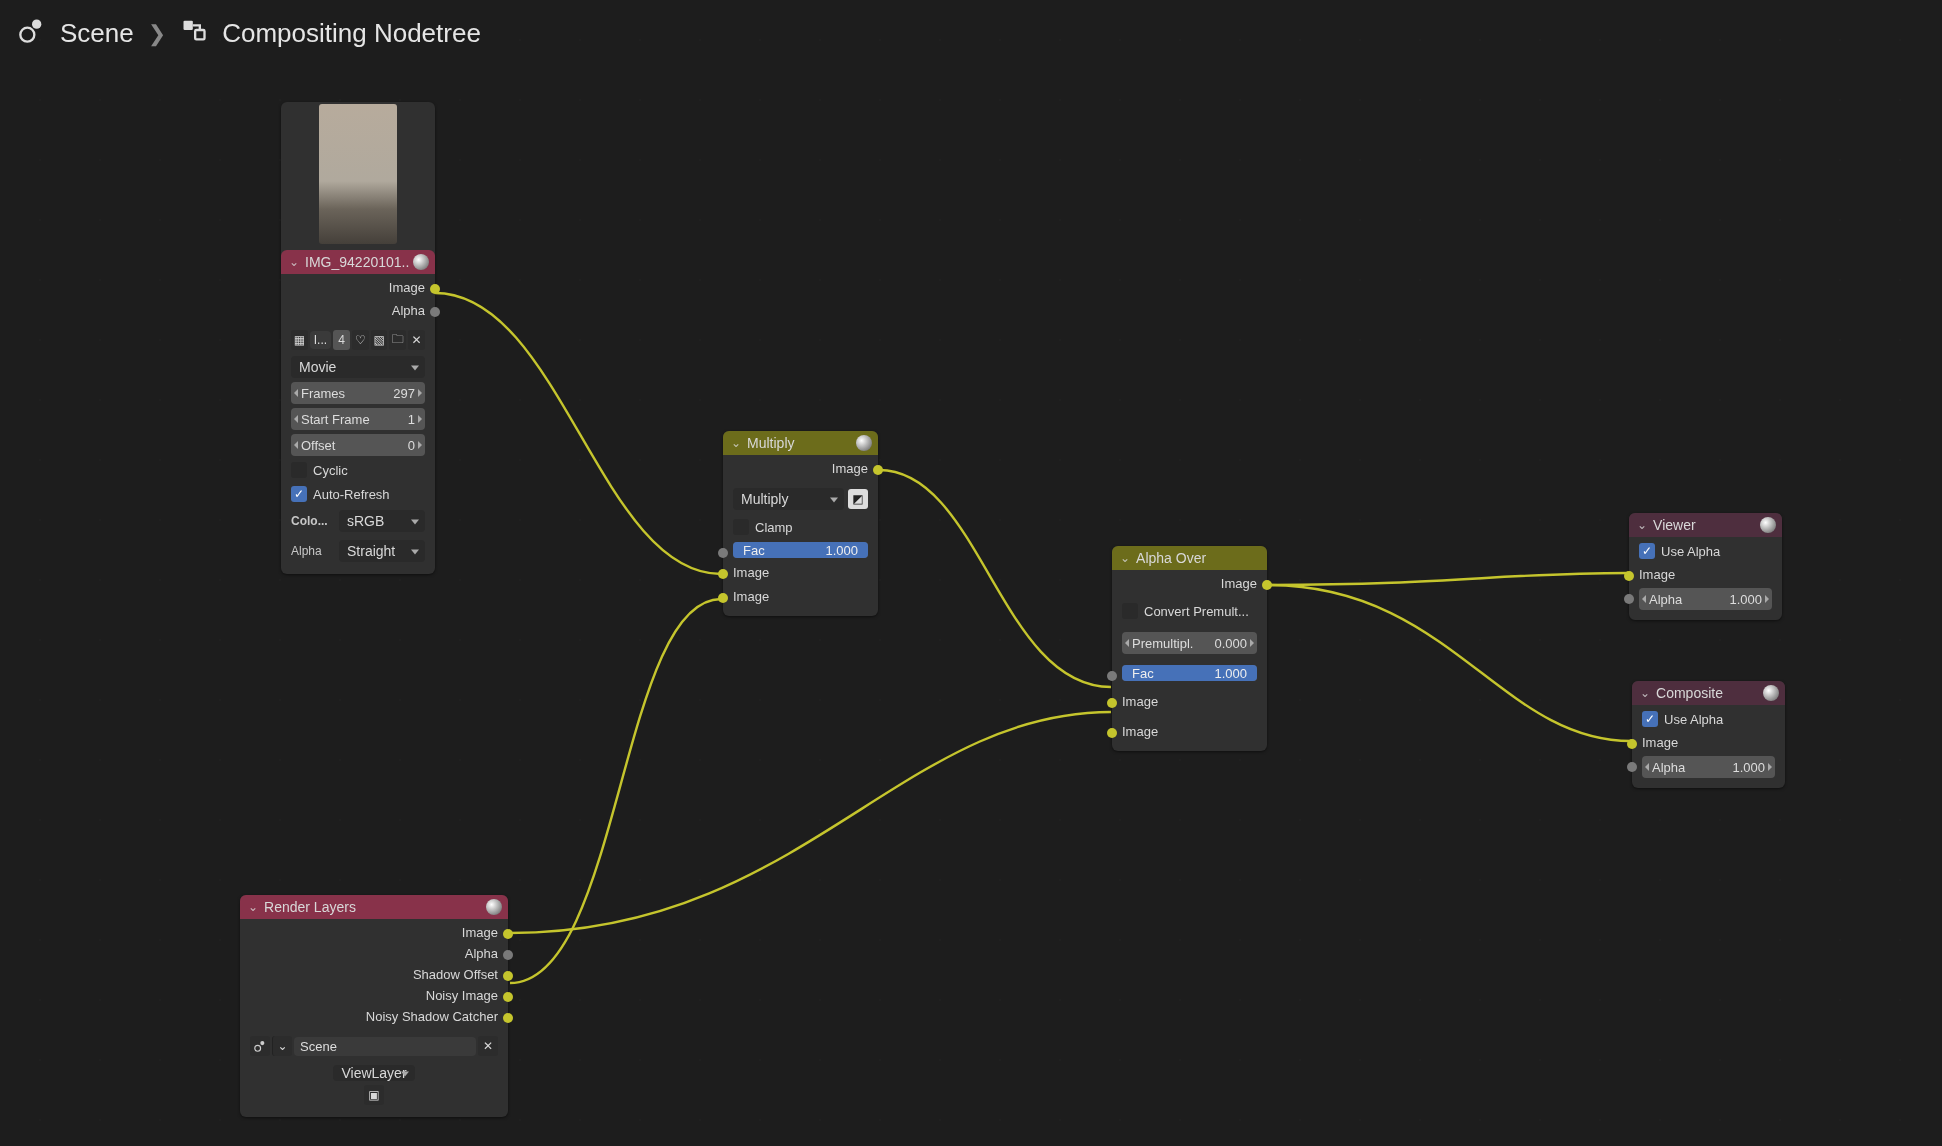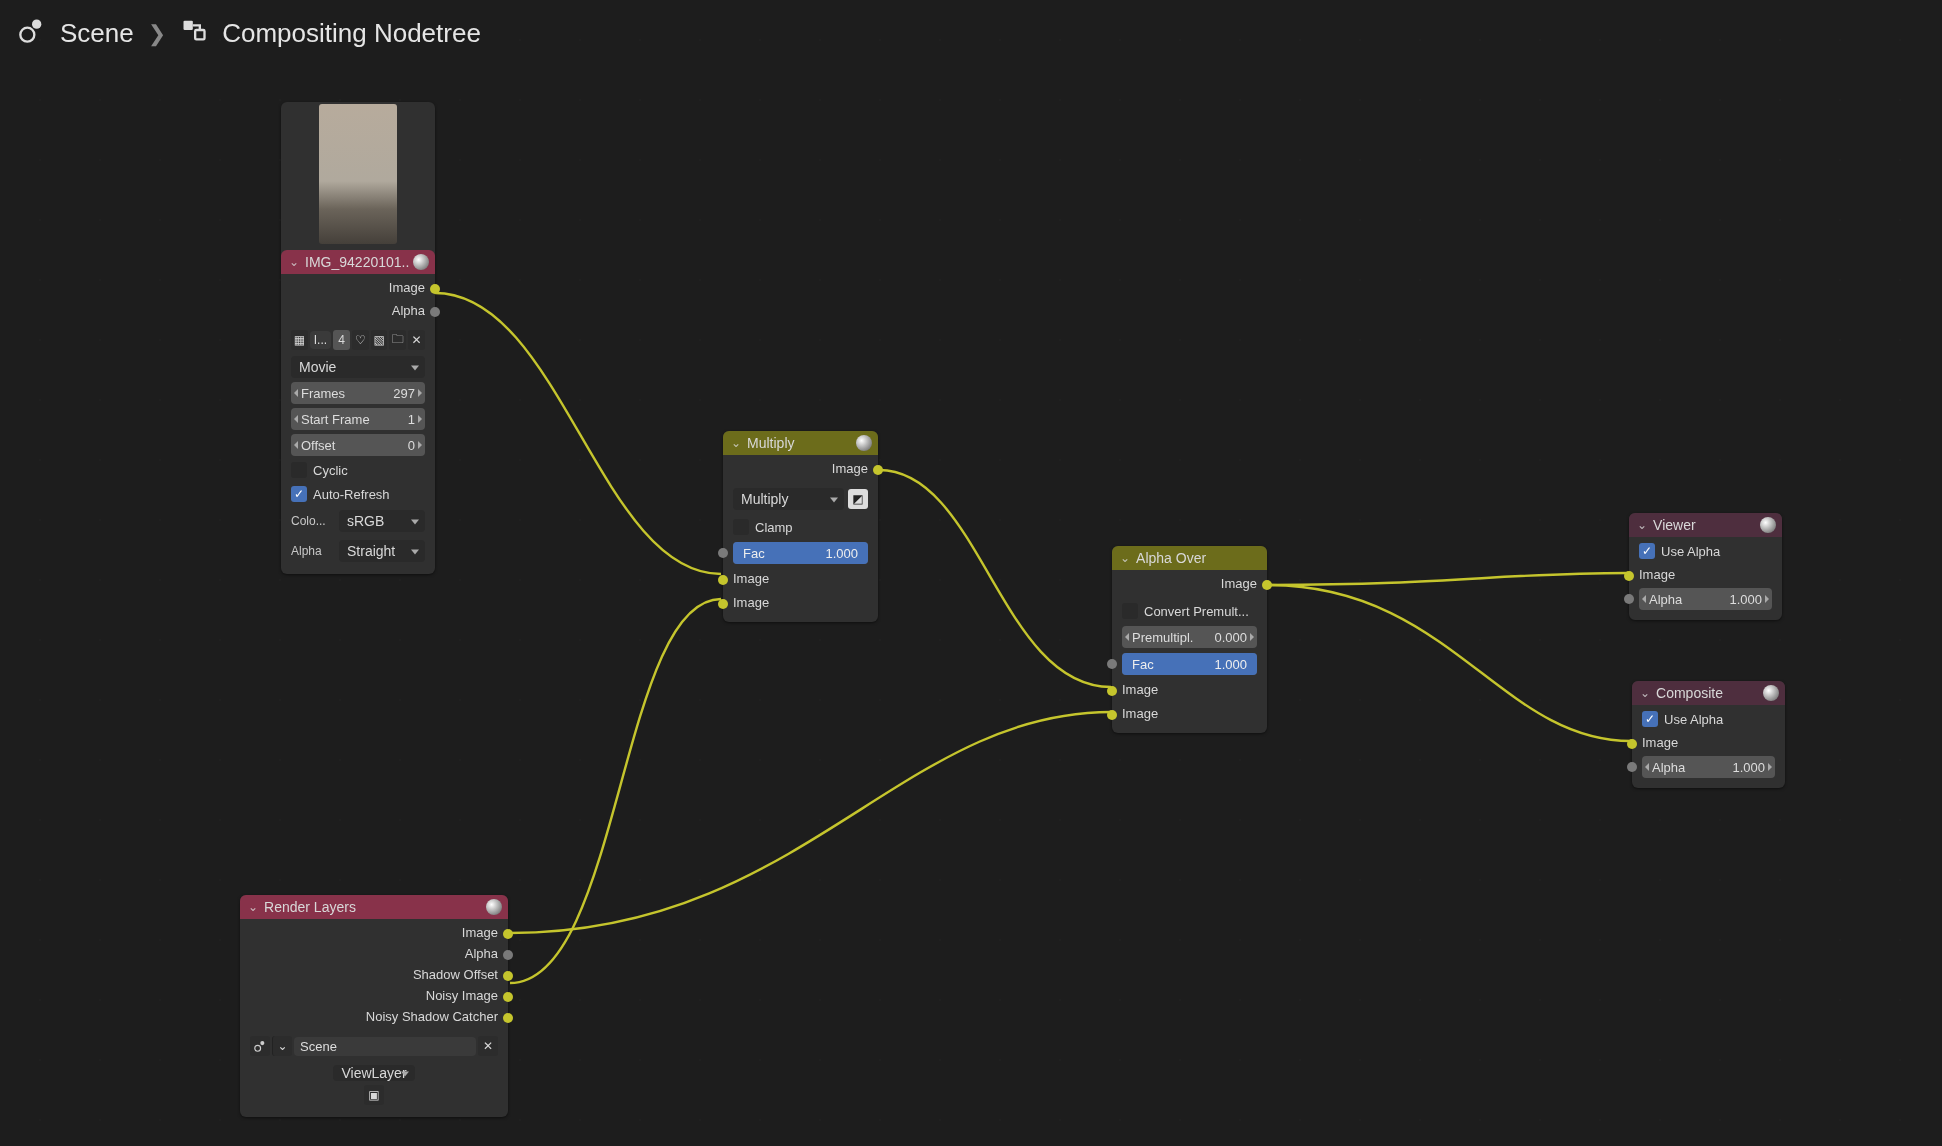--- a/index.html
+++ b/index.html
@@ -20,21 +20,21 @@
   .row { display:flex; align-items:center; gap:6px; padding:2px 0;}
   .row.right { justify-content:flex-end; }
   .row .lbl { font-size:13px; }
   .field { background:#555; border-radius:4px; padding:2px 6px; display:flex; align-items:center; justify-content:space-between; font-size:13px; color:#ddd;}
   .field.dark { background:#3a3a3a;}
   .numfield { background:#555; border-radius:4px; height:22px; display:flex; align-items:center; font-size:13px; color:#ddd; position:relative; padding:0 10px;}
   .numfield .vl { margin-left:auto;}
   .numfield::before, .numfield::after { content:""; position:absolute; top:50%; width:0;height:0; border-top:4px solid transparent;border-bottom:4px solid transparent;}
   .numfield::before { left:3px; border-right:4px solid #aaa; transform:translateY(-50%);}
   .numfield::after { right:3px; border-left:4px solid #aaa; transform:translateY(-50%);}
-  .slider { background:#545454; border-radius:4px; height:22px; display:flex; align-items:center; padding:0 10px; position:relative; overflow:hidden; font-size:13px; color:#eee;}
+  .slider { background:#545454; border-radius:4px; height:16px; display:flex; align-items:center; padding:0 10px; position:relative; overflow:hidden; font-size:13px; color:#eee;}
   .slider .fill { position:absolute; left:0; top:0; bottom:0; background:#4671b8; }
   .slider .t1 { position:relative; z-index:1;}
   .slider .t2 { position:relative; z-index:1; margin-left:auto;}
   .chkrow { display:flex; align-items:center; gap:6px; font-size:13px; padding:2px 0;}
   .chk { width:16px; height:16px; background:#2a2a2a; border-radius:3px; display:inline-flex; align-items:center; justify-content:center;}
   .chk.on { background:#4671b8; color:#fff; font-size:12px;}
   .sel { background:#2a2a2a; border-radius:4px; height:22px; display:flex; align-items:center; padding:0 8px; font-size:14px; position:relative;}
   .sel::after { content:""; position:absolute; right:6px; top:50%; transform:translateY(-30%); border-left:4px solid transparent; border-right:4px solid transparent; border-top:5px solid #aaa;}
   .preview { background:linear-gradient(#7d746a,#666 60%,#3a3a3a); border-radius:3px; margin:2px auto 6px auto;}
   svg.wire { position:absolute; left:0; top:0; overflow:visible; pointer-events:none; width:1942px; height:1146px;}
@@ -133,21 +133,21 @@
       </div>
     <div class="chkrow">
         <span class="chk"></span>
         <span>Cyclic</span>
       </div>
     <div class="chkrow">
         <span class="chk on">✓</span>
         <span>Auto-Refresh</span>
       </div>
     <div class="row" style="gap:6px;">
-      <span class="thin" style="width:42px;">Colo...</span>
+      <span class="thin" style="width:42px;font-weight:bold;">Colo...</span>
       <div class="sel" style="flex:1;">
           <span>sRGB</span>
         </div>
     </div>
     <div class="row" style="gap:6px;">
       <span class="thin" style="width:42px;">Alpha</span>
       <div class="sel" style="flex:1;">
           <span>Straight</span>
         </div>
     </div>
@@ -200,21 +200,21 @@
   <div class="hdr" style="background:#6c6c1b;">
     <span class="tog">⌄</span>
     <span class="title">Alpha Over</span>
   </div>
   <div style="position:relative; padding:4px 10px;">
     <div class="row right">
         <span class="lbl">Image</span>
       </div>
     <div class="outsock sockdot" style="background:#c5c52d; top:10px;"></div>
   </div>
-  <div class="body" style="gap:5px;">
+  <div class="body" style="gap:11px;">
     <div class="chkrow">
         <span class="chk"></span>
         <span style="white-space:nowrap; overflow:hidden; text-overflow:ellipsis;">Convert Premult...</span>
       </div>
     <div class="numfield">
         <span>Premultipl.</span>
         <span class="vl">0.000</span>
       </div>
     <div style="position:relative;">
       <div class="slider">

